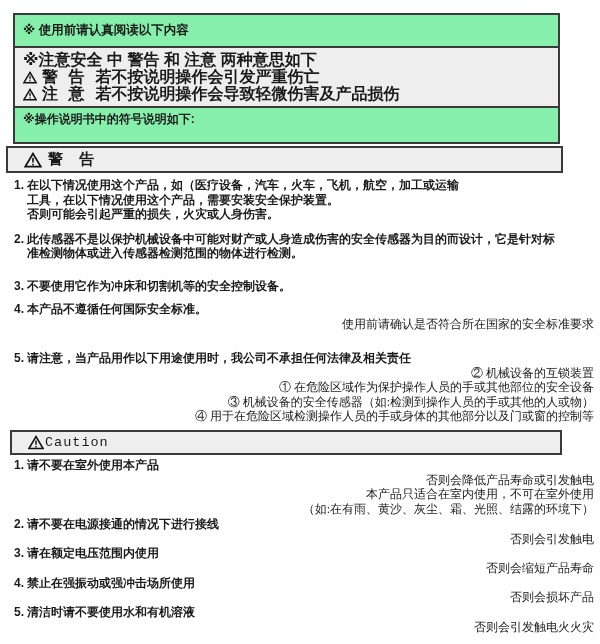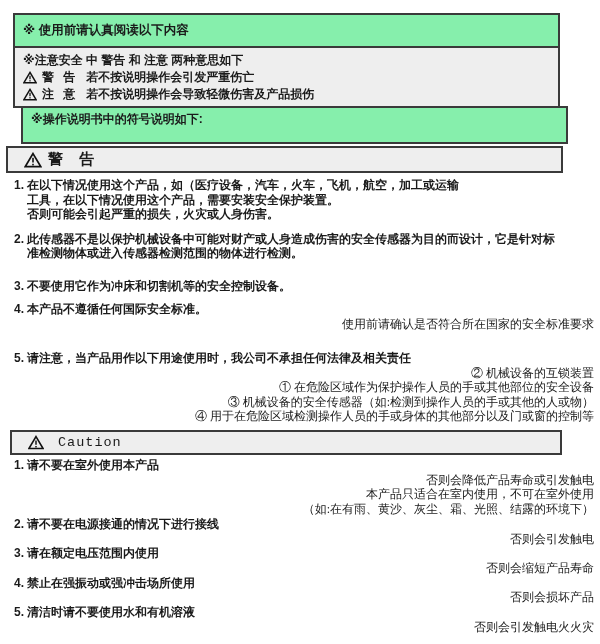--- a/index.html
+++ b/index.html
@@ -10,34 +10,34 @@
   }
   .page{position:relative;width:600px;height:644px;background:#fff;}
   .abs{position:absolute;}
   .box{box-sizing:border-box;border:2px solid #3a3a3a;background:#86efac;}
   .gray{background:#eeeeee;}
 
   #box1{left:13px;top:13px;width:547px;height:35px;padding:7px 8px 0 8px;
         font-weight:bold;font-size:12.5px;}
   #box2{left:13px;top:46px;width:547px;height:62px;padding:4px 8px 0 8px;}
   #box2 .bline{height:17px;display:flex;align-items:center;
-        font-weight:bold;font-size:12px;white-space:nowrap;}
+        font-weight:bold;font-size:16px;white-space:nowrap;}
   #box2 .lbl{font-weight:bold;letter-spacing:3px;margin:0 8px 0 5px;}
-  #box3{left:13px;top:106px;width:547px;height:38px;padding:4px 8px 0 8px;margin-left:8px;}
+  #box3{left:13px;top:106px;width:547px;height:38px;padding:4px 8px 0 8px;}
   #box3 .bline{height:15px;display:flex;align-items:center;
         font-weight:bold;font-size:12px;white-space:nowrap;}
   #box3 .indent{padding-left:8px;}
 
   .band{box-sizing:border-box;border:2px solid #3a3a3a;background:#eeeeee;
         display:flex;align-items:center;}
   #warnband{left:6px;top:146px;width:557px;height:27px;padding-left:16px;}
   #warnband .bandtitle{font-size:15px;font-weight:bold;letter-spacing:6px;margin-left:6px;}
   #cautband{left:10px;top:430px;width:552px;height:25px;padding-left:16px;}
   #cautband .bandtitle{font-family:"Liberation Mono","DejaVu Sans Mono",monospace;
-        font-size:13.5px;margin-left:14px;letter-spacing:1px;}
+        font-size:13.5px;margin-left:1px;letter-spacing:1px;}
 
   #wlist{left:14px;top:178px;width:580px;font-size:12px;line-height:14.5px;}
   #clist{left:14px;top:458px;width:580px;font-size:12px;line-height:14.7px;}
 
   .titleline{display:flex;font-weight:bold;white-space:nowrap;}
   .num{flex:0 0 13px;font-weight:bold;}
   .cont{padding-left:13px;font-weight:bold;white-space:nowrap;}
   .note{padding-left:13px;font-weight:normal;white-space:nowrap;
         font-family:"Liberation Serif","DejaVu Serif",serif;text-align:right;}
   .m1{margin-top:10px;}  

